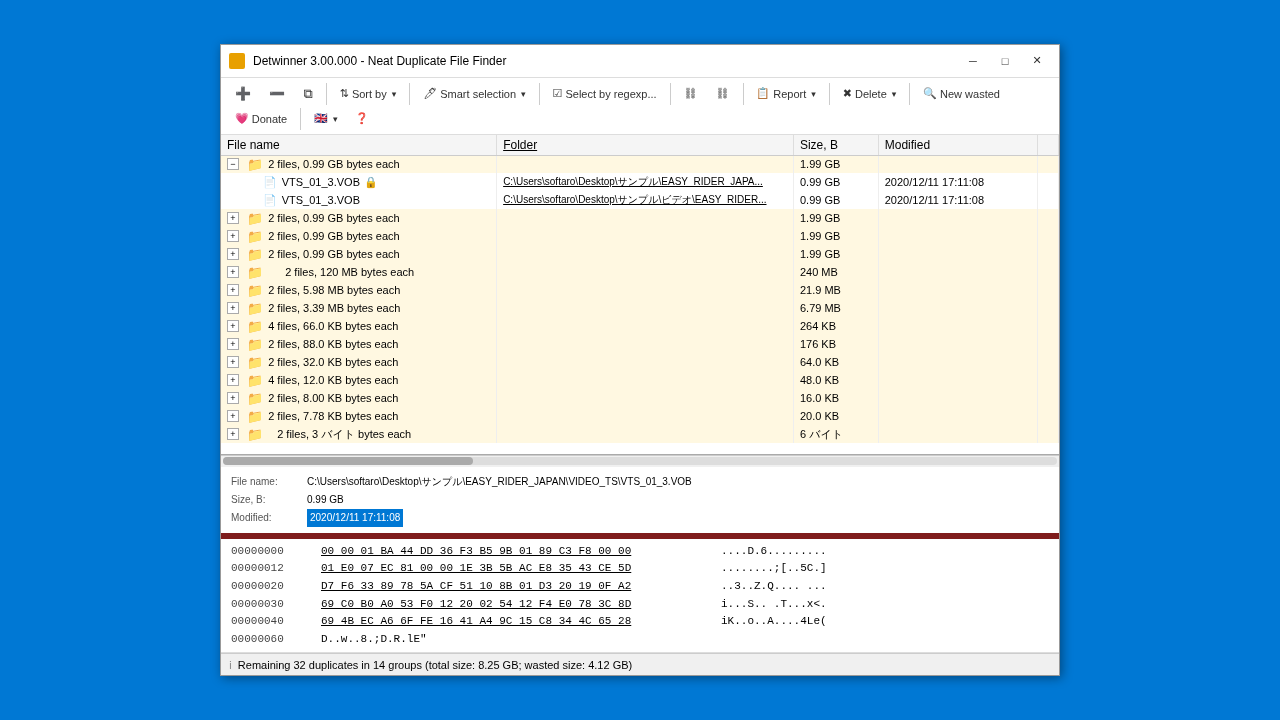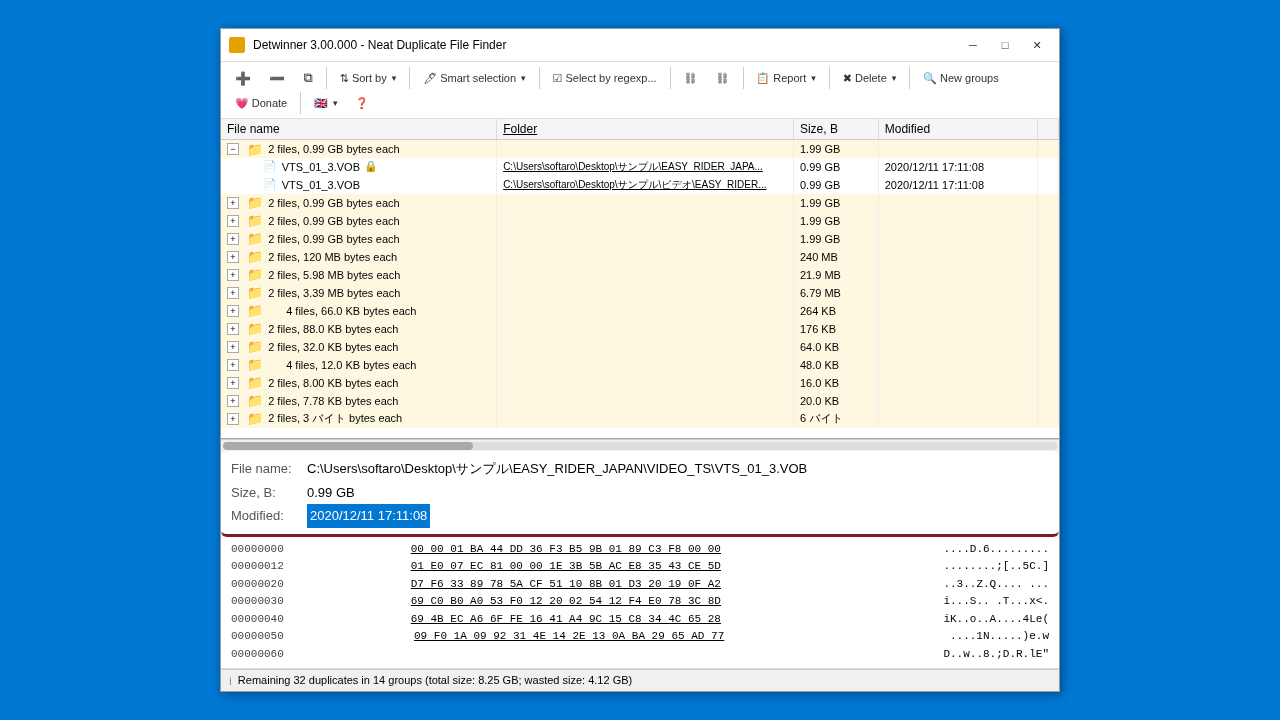--- a/index.html
+++ b/index.html
@@ -147,23 +147,22 @@
       position: absolute;
       left: 0;
       width: 30%;
       height: 100%;
       background: #aaa;
       border-radius: 4px;
     }
     .detail-panel {
       background: #fff;
       padding: 6px 10px;
-      border-bottom: 3px solid #7f1d1d;
-      font-size: 13px;
-      border-radius: 6px;
+      border-bottom: 6px solid #7f1d1d;
+      font-size: 10px;
     }
     .detail-row { display: flex; gap: 6px; line-height: 1.8; }
     .detail-label { color: #555; min-width: 70px; }
     .detail-value { color: #000; }
     .detail-value.highlighted {
       background: #0078d4;
       color: #fff;
       padding: 0 3px;
     }
     .hex-panel {
@@ -173,25 +172,24 @@
       font-size: 11px;
       flex: 1;
       overflow-y: auto;
       border-bottom: 1px solid #ddd;
     }
     .hex-line {
       display: flex;
       gap: 20px;
       line-height: 1.6;
       white-space: nowrap;
-      justify-content: space-between;
     }
     .hex-addr { color: #444; min-width: 70px; }
     .hex-bytes { color: #000; min-width: 380px; text-decoration: underline; }
-    .hex-ascii { color: #000; margin-left: 43px; }
+    .hex-ascii { color: #000; }
     .status-bar {
       background: #f0f0f0;
       border-top: 1px solid #ccc;
       padding: 3px 8px;
       font-size: 11px;
       display: flex;
       align-items: center;
       gap: 6px;
     }
     .status-icon { color: #888; font-size: 11px; }
@@ -259,21 +257,21 @@
       <span>Report</span>
     </button>
     <div class="tb-sep"></div>
     <button class="tb-btn has-arrow">
       <span>✖</span>
       <span>Delete</span>
     </button>
     <div class="tb-sep"></div>
     <button class="tb-btn">
       <span>🔍</span>
-      <span>New groups</span>
+      <span>New wasted</span>
     </button>
     <button class="tb-btn">
       <span>💗</span>
       <span>Donate</span>
     </button>
     <div class="tb-sep"></div>
     <button class="tb-btn has-arrow">
       <span>🇬🇧</span>
     </button>
     <button class="tb-btn">
@@ -376,21 +374,21 @@
             <td class="col-size">1.99 GB</td>
             <td></td>
             <td></td>
           </tr>
           <tr style="background: rgb(255, 248, 225);">
             <td class="col-filename">
               <div class="cell-indent" style="padding-left:0px">
         <span class="expand-btn">+</span>
         <span class="indent" style="width:4px"></span>
         <span class="folder-icon">📁</span>
-        <span style="margin-left:3px">2 files, 120 MB bytes each</span>
+        <span style="margin-left:20px">2 files, 120 MB bytes each</span>
       </div>
             </td>
             <td></td>
             <td class="col-size">240 MB</td>
             <td></td>
             <td></td>
           </tr>
           <tr style="background: rgb(255, 248, 225);">
             <td class="col-filename">
               <div class="cell-indent" style="padding-left:0px">
@@ -418,21 +416,21 @@
             <td class="col-size">6.79 MB</td>
             <td></td>
             <td></td>
           </tr>
           <tr style="background: rgb(255, 248, 225);">
             <td class="col-filename">
               <div class="cell-indent" style="padding-left:0px">
         <span class="expand-btn">+</span>
         <span class="indent" style="width:4px"></span>
         <span class="folder-icon">📁</span>
-        <span style="margin-left:21px">4 files, 66.0 KB bytes each</span>
+        <span style="margin-left:3px">4 files, 66.0 KB bytes each</span>
       </div>
             </td>
             <td></td>
             <td class="col-size">264 KB</td>
             <td></td>
             <td></td>
           </tr>
           <tr style="background: rgb(255, 248, 225);">
             <td class="col-filename">
               <div class="cell-indent" style="padding-left:0px">
@@ -460,21 +458,21 @@
             <td class="col-size">64.0 KB</td>
             <td></td>
             <td></td>
           </tr>
           <tr style="background: rgb(255, 248, 225);">
             <td class="col-filename">
               <div class="cell-indent" style="padding-left:0px">
         <span class="expand-btn">+</span>
         <span class="indent" style="width:4px"></span>
         <span class="folder-icon">📁</span>
-        <span style="margin-left:21px">4 files, 12.0 KB bytes each</span>
+        <span style="margin-left:3px">4 files, 12.0 KB bytes each</span>
       </div>
             </td>
             <td></td>
             <td class="col-size">48.0 KB</td>
             <td></td>
             <td></td>
           </tr>
           <tr style="background: rgb(255, 248, 225);">
             <td class="col-filename">
               <div class="cell-indent" style="padding-left:0px">
@@ -502,21 +500,21 @@
             <td class="col-size">20.0 KB</td>
             <td></td>
             <td></td>
           </tr>
           <tr style="background: rgb(255, 248, 225);">
             <td class="col-filename">
               <div class="cell-indent" style="padding-left:0px">
         <span class="expand-btn">+</span>
         <span class="indent" style="width:4px"></span>
         <span class="folder-icon">📁</span>
-        <span style="margin-left:3px">2 files, 3 バイト bytes each</span>
+        <span style="margin-left:12px">2 files, 3 バイト bytes each</span>
       </div>
             </td>
             <td></td>
             <td class="col-size">6 バイト</td>
             <td></td>
             <td></td>
           </tr>
         </tbody>
     </table>
   </div>
@@ -562,25 +560,20 @@
         <span class="hex-addr">00000030</span>
         <span class="hex-bytes">69 C0 B0 A0 53 F0 12 20 02 54 12 F4 E0 78 3C 8D</span>
         <span class="hex-ascii">i...S.. .T...x&lt;.</span>
       </div>
       <div class="hex-line">
         <span class="hex-addr">00000040</span>
         <span class="hex-bytes">69 4B EC A6 6F FE 16 41 A4 9C 15 C8 34 4C 65 28</span>
         <span class="hex-ascii">iK..o..A....4Le(</span>
       </div>
       <div class="hex-line">
-        <span class="hex-addr">00000050</span>
-        <span class="hex-bytes">09 F0 1A 09 92 31 4E 14 2E 13 0A BA 29 65 AD 77</span>
-        <span class="hex-ascii">....1N.....)e.w</span>
-      </div>
-      <div class="hex-line">
         <span class="hex-addr">00000060</span>
         <span class="hex-ascii">D..w..8.;D.R.lE"</span>
       </div>
     </div>
 
   <div class="status-bar">
     <span class="status-icon">ℹ</span>
     <span>Remaining 32 duplicates in 14 groups (total size: 8.25 GB; wasted size: 4.12 GB)</span>
   </div>
 </div>

